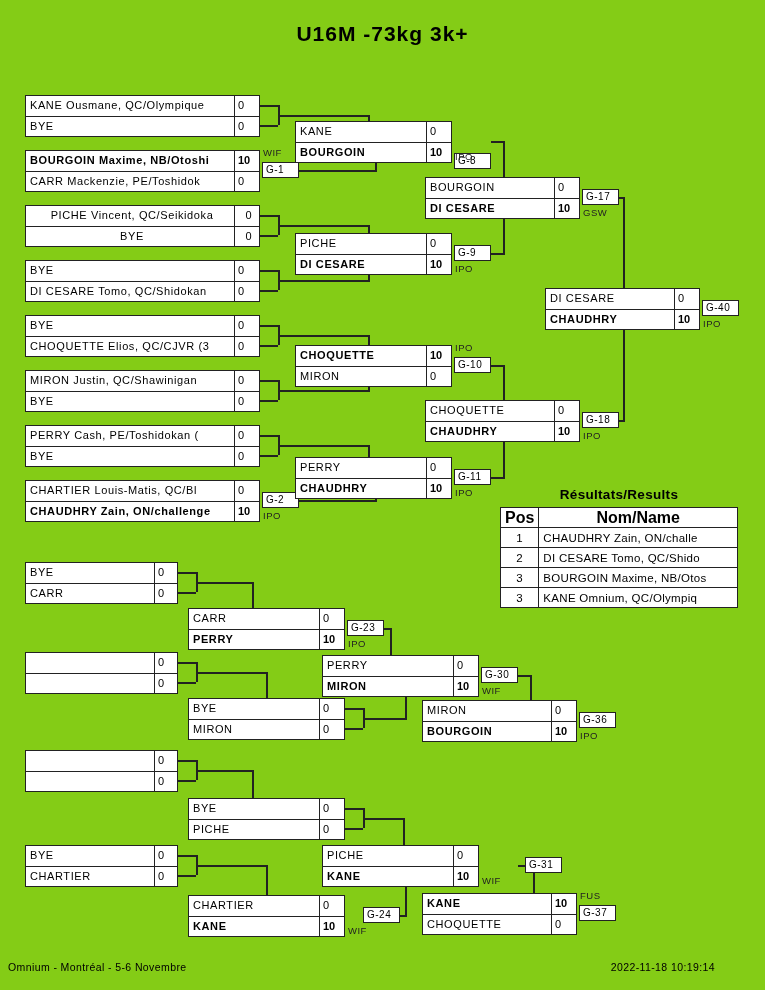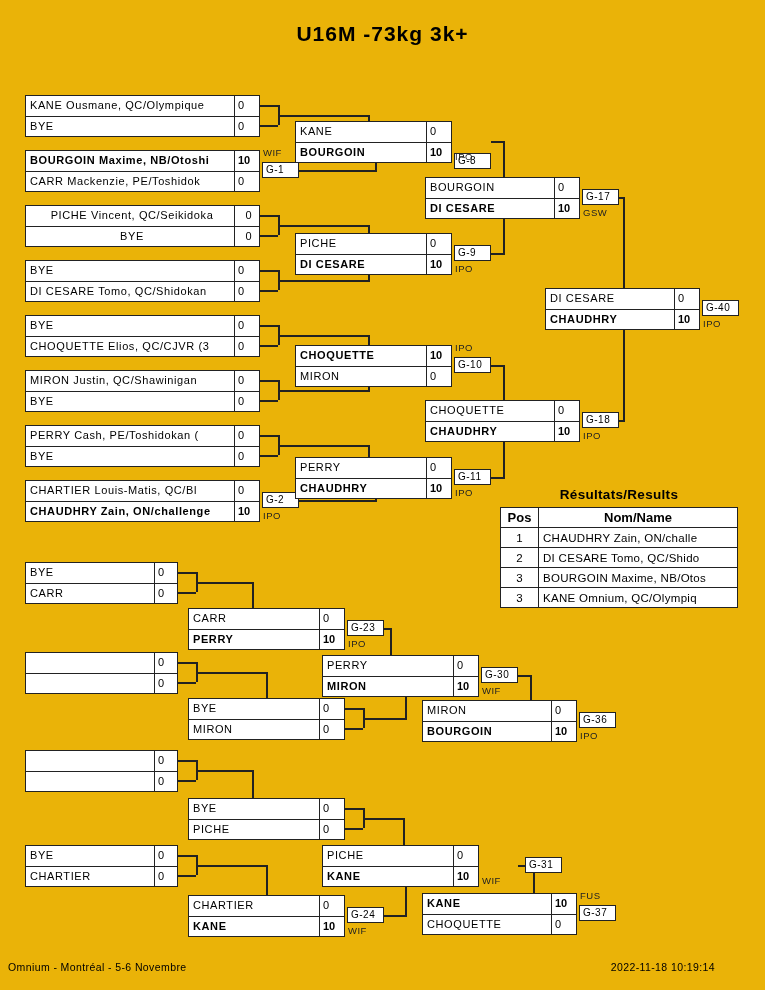--- a/index.html
+++ b/index.html
@@ -1,18 +1,18 @@
 <!DOCTYPE html>
 <html><head>
 <meta charset="utf-8">
 <style>
   * { margin:0; padding:0; box-sizing:border-box; }
   html,body { background:#fff; }
   .page {
-    position:relative; width:765px; height:990px; background:#eab308;
+    position:relative; width:765px; height:990px; background:#84cc16;
     font-family:"Liberation Sans", sans-serif; color:#000; overflow:hidden;
   }
   .title {
     position:absolute; top:22px; left:0; width:100%; text-align:center;
     font-size:21px; font-weight:bold; letter-spacing:1px;
   }
   #bracket { position:absolute; left:0; top:0; width:765px; height:990px; }
   .match {
     position:absolute; border:1.5px solid #222; background:#fff;
   }
@@ -29,21 +29,21 @@
   .hl, .vl { position:absolute; background:#222; }
   .hl { height:1.5px; }
   .vl { width:1.5px; }
   .results { position:absolute; left:500px; top:487px; width:238px; }
   .results .rtitle { font-size:13.5px; font-weight:bold; text-align:center; margin-bottom:5px; letter-spacing:0.3px; }
   .rtable { width:100%; border-collapse:collapse; border:1.5px solid #222; background:#fff; }
   .rtable th, .rtable td {
     border:1px solid #222; height:20px; padding:0 4px;
     white-space:nowrap; overflow:hidden; text-align:left;
   }
-  .rtable th { font-size:13px; text-align:center; }
+  .rtable th { font-size:16px; text-align:center; }
   .rtable td { font-size:11.5px; letter-spacing:0.3px; }
   .rtable .pos { width:38px; text-align:center; }
   .footer { position:absolute; top:961px; left:0; width:100%; font-size:10.5px; letter-spacing:0.4px; }
   .footer .fl { position:absolute; left:8px; }
   .footer .fr { position:absolute; right:50px; }
 </style>
 </head>
 <body>
 
 <div class="page">
@@ -401,21 +401,21 @@
       <div class="match" style="left: 188px; top: 895px; width: 157px;">
         <div class="mrow">
           <div class="name">CHARTIER</div>
           <div class="score" style="width: 25px;">0</div>
         </div>
         <div class="mrow bold">
           <div class="name">KANE</div>
           <div class="score" style="width: 25px;">10</div>
         </div>
       </div>
-      <div class="tag" style="left: 347px; top: 907px; width: 37px;">G-24</div>
+      <div class="tag" style="left: 363px; top: 907px; width: 37px;">G-24</div>
       <div class="sub" style="left: 348px; top: 925px;">WIF</div>
       <div class="match" style="left: 322px; top: 845px; width: 157px;">
         <div class="mrow">
           <div class="name">PICHE</div>
           <div class="score" style="width: 25px;">0</div>
         </div>
         <div class="mrow bold">
           <div class="name">KANE</div>
           <div class="score" style="width: 25px;">10</div>
         </div>

